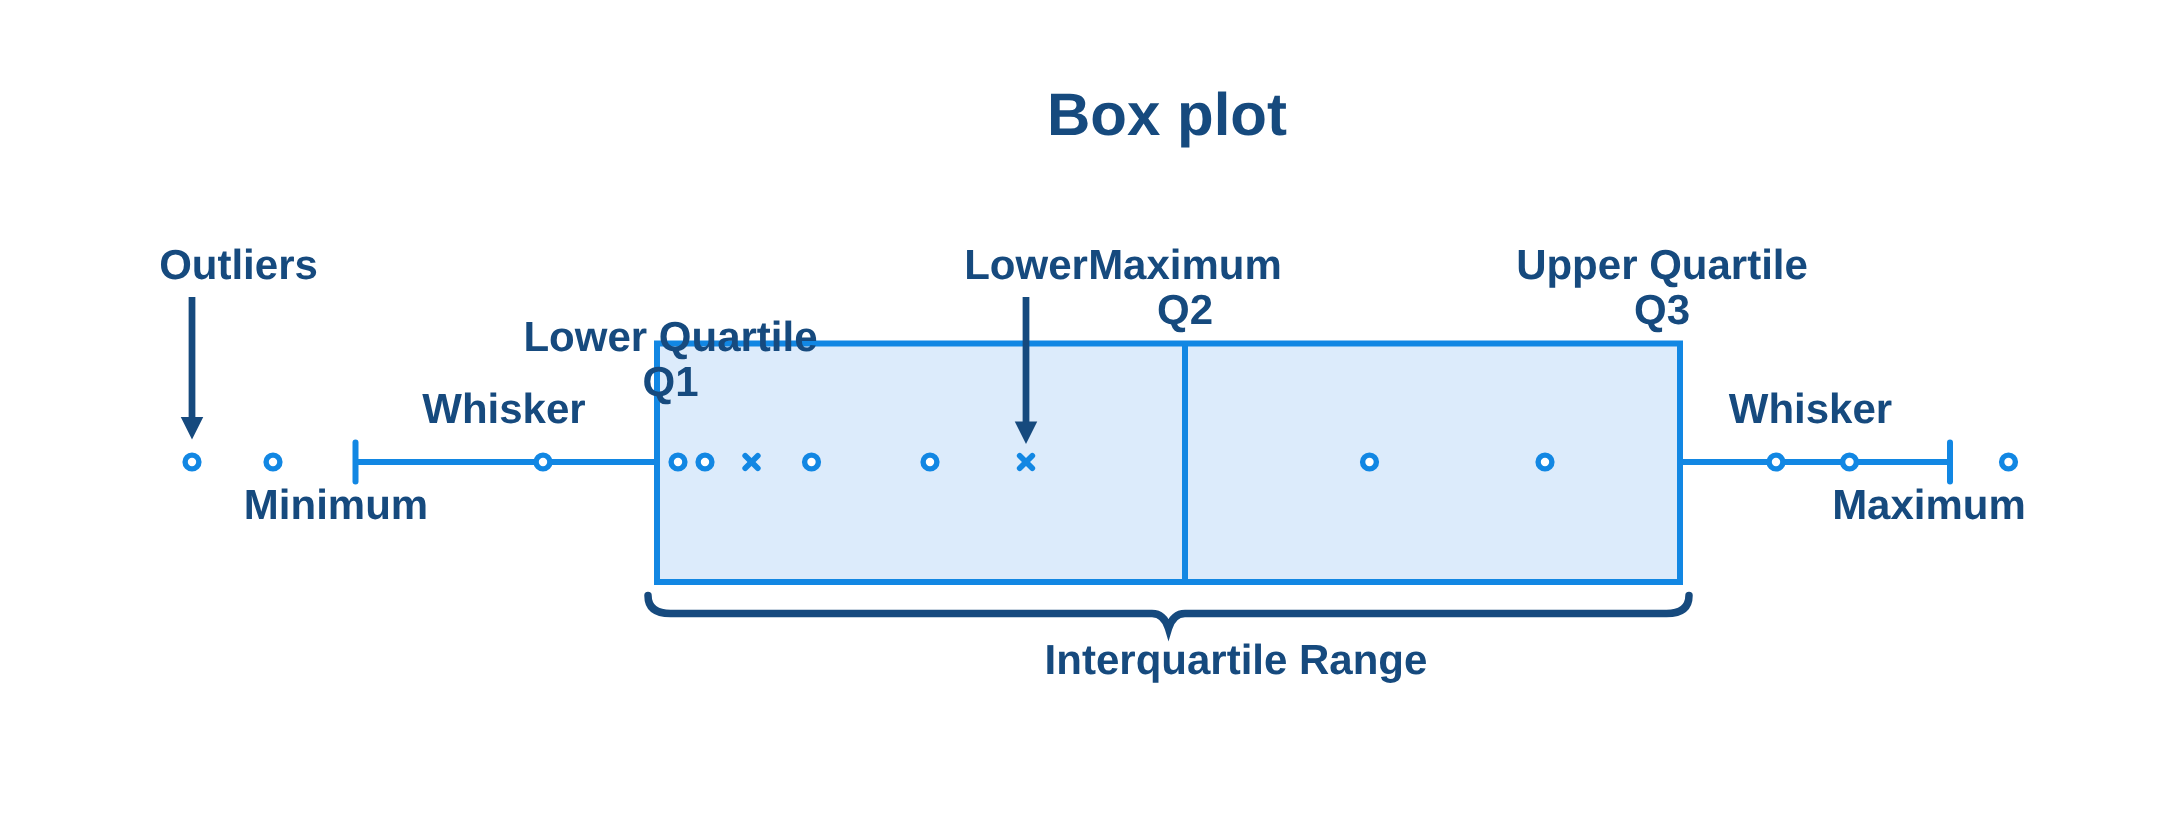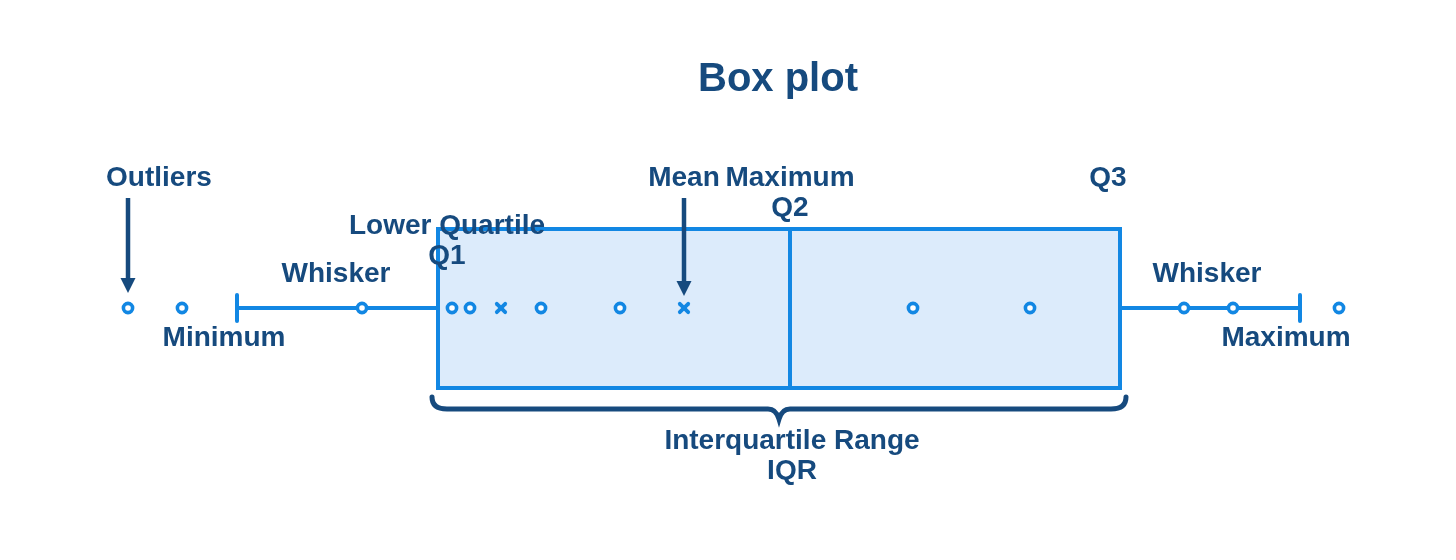--- a/index.html
+++ b/index.html
@@ -75,37 +75,37 @@
 
   <div class="title" style="left:778px; top:54px;">Box plot</div>
 
   <div class="lbl" style="left:127px; top:162px;margin-left:32px;">Outliers</div>
 
   <div class="lbl" style="left:447px; top:162px;margin-top:48px;">
     <div>Lower Quartile</div>
     <div>Q1</div>
   </div>
 
-  <div class="lbl" style="left:684px; top:162px;">Mean</div>
+  <div class="lbl" style="left:684px; top:162px;">Lower</div>
 
   <div class="lbl" style="left:790px; top:162px;">
     <div>Maximum</div>
     <div>Q2</div>
   </div>
 
   <div class="lbl" style="left:1108px; top:162px;">
+    <div>Upper Quartile</div>
     <div>Q3</div>
   </div>
 
   <div class="lbl" style="left:336px; top:258px;">Whisker</div>
 
   <div class="lbl" style="left:224px; top:322px;">Minimum</div>
 
   <div class="lbl" style="left:1207px; top:258px;">Whisker</div>
 
   <div class="lbl" style="left:1286px; top:322px;">Maximum</div>
 
-  <div class="lbl" style="left:792px; top:425px;text-align:center;">
+  <div class="lbl" style="left:824px; top:425px;text-align:center;">
     <div>Interquartile Range</div>
-    <div>IQR</div>
   </div>
 
 </div>
 
 </body></html>

